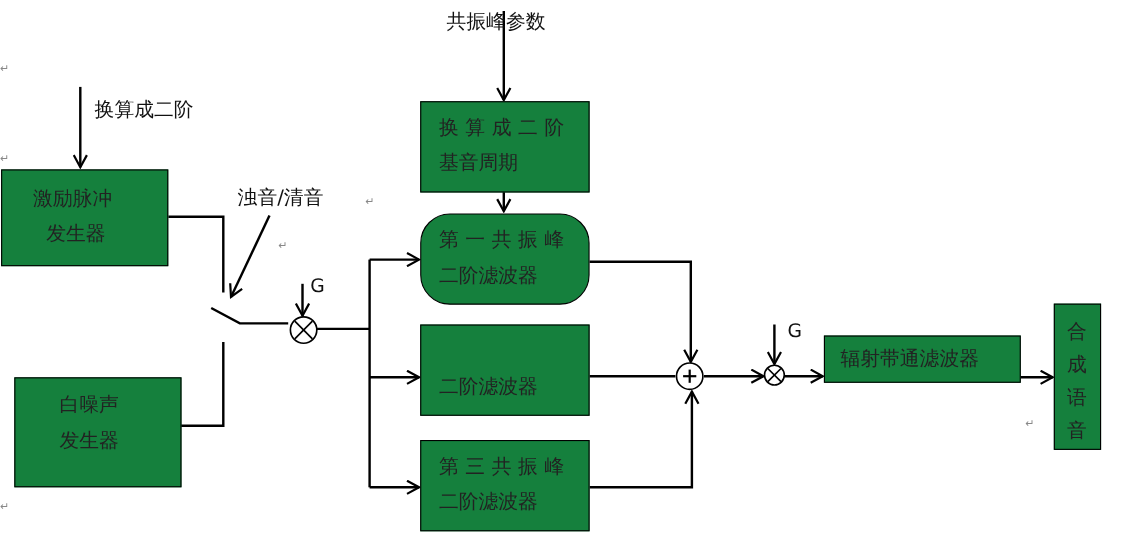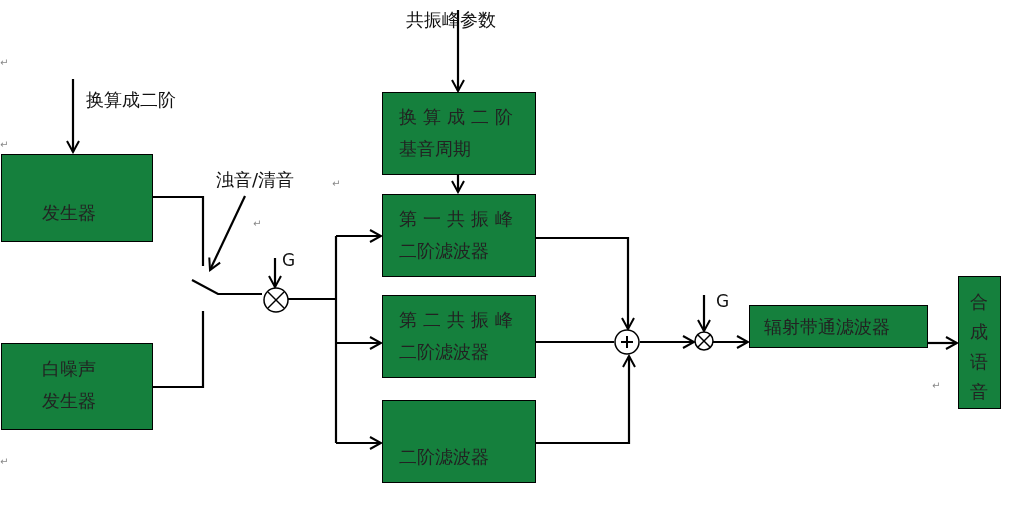--- a/index.html
+++ b/index.html
@@ -78,44 +78,45 @@
   </g>
 </svg>
 
 <div class="txt" style="left:86px;top:91px;">换算成二阶</div>
 <div class="txt" style="left:406px;top:11px;">共振峰参数</div>
 <div class="txt" style="left:216px;top:171px;">浊音/清音</div>
 <div class="txt g" style="left:282px;top:252px;">G</div>
 <div class="txt g" style="left:716px;top:293px;">G</div>
 
 <div class="box" style="left:1px;top:154px;width:152px;height:88px;">
+  <div class="boxtxt" style="left:28px;top:10px;">激励脉冲</div>
   <div class="boxtxt" style="left:40px;top:42px;">发生器</div>
 </div>
 
-<div class="box" style="left:1px;top:343px;width:152px;height:87px;">
+<div class="box" style="left:13px;top:343px;width:152px;height:100px;">
   <div class="boxtxt" style="left:40px;top:9px;">白噪声</div>
   <div class="boxtxt" style="left:40px;top:41px;">发生器</div>
 </div>
 
 <div class="box" style="left:382px;top:92px;width:154px;height:83px;">
   <div class="boxtxt spaced" style="left:16px;top:8px;">换算成二阶</div>
   <div class="boxtxt" style="left:16px;top:40px;">基音周期</div>
 </div>
 
-<div class="box" style="left:382px;top:194px;width:154px;height:83px;">
+<div class="box" style="left:382px;top:194px;width:154px;height:83px;border-radius:27px;">
   <div class="boxtxt spaced" style="left:16px;top:8px;">第一共振峰</div>
   <div class="boxtxt" style="left:16px;top:40px;">二阶滤波器</div>
 </div>
 
 <div class="box" style="left:382px;top:295px;width:154px;height:83px;">
-  <div class="boxtxt spaced" style="left:16px;top:8px;">第二共振峰</div>
   <div class="boxtxt" style="left:16px;top:40px;">二阶滤波器</div>
 </div>
 
 <div class="box" style="left:382px;top:400px;width:154px;height:83px;">
+  <div class="boxtxt spaced" style="left:16px;top:8px;">第三共振峰</div>
   <div class="boxtxt" style="left:16px;top:40px;">二阶滤波器</div>
 </div>
 
 <div class="box" style="left:749px;top:305px;width:179px;height:43px;">
   <div class="boxtxt" style="left:14px;top:5px;">辐射带通滤波器</div>
 </div>
 
 <div class="box" style="left:958px;top:276px;width:43px;height:133px;">
   <div class="boxtxt" style="left:11px;top:10px;line-height:30px;">合</div>
   <div class="boxtxt" style="left:11px;top:40px;line-height:30px;">成</div>

